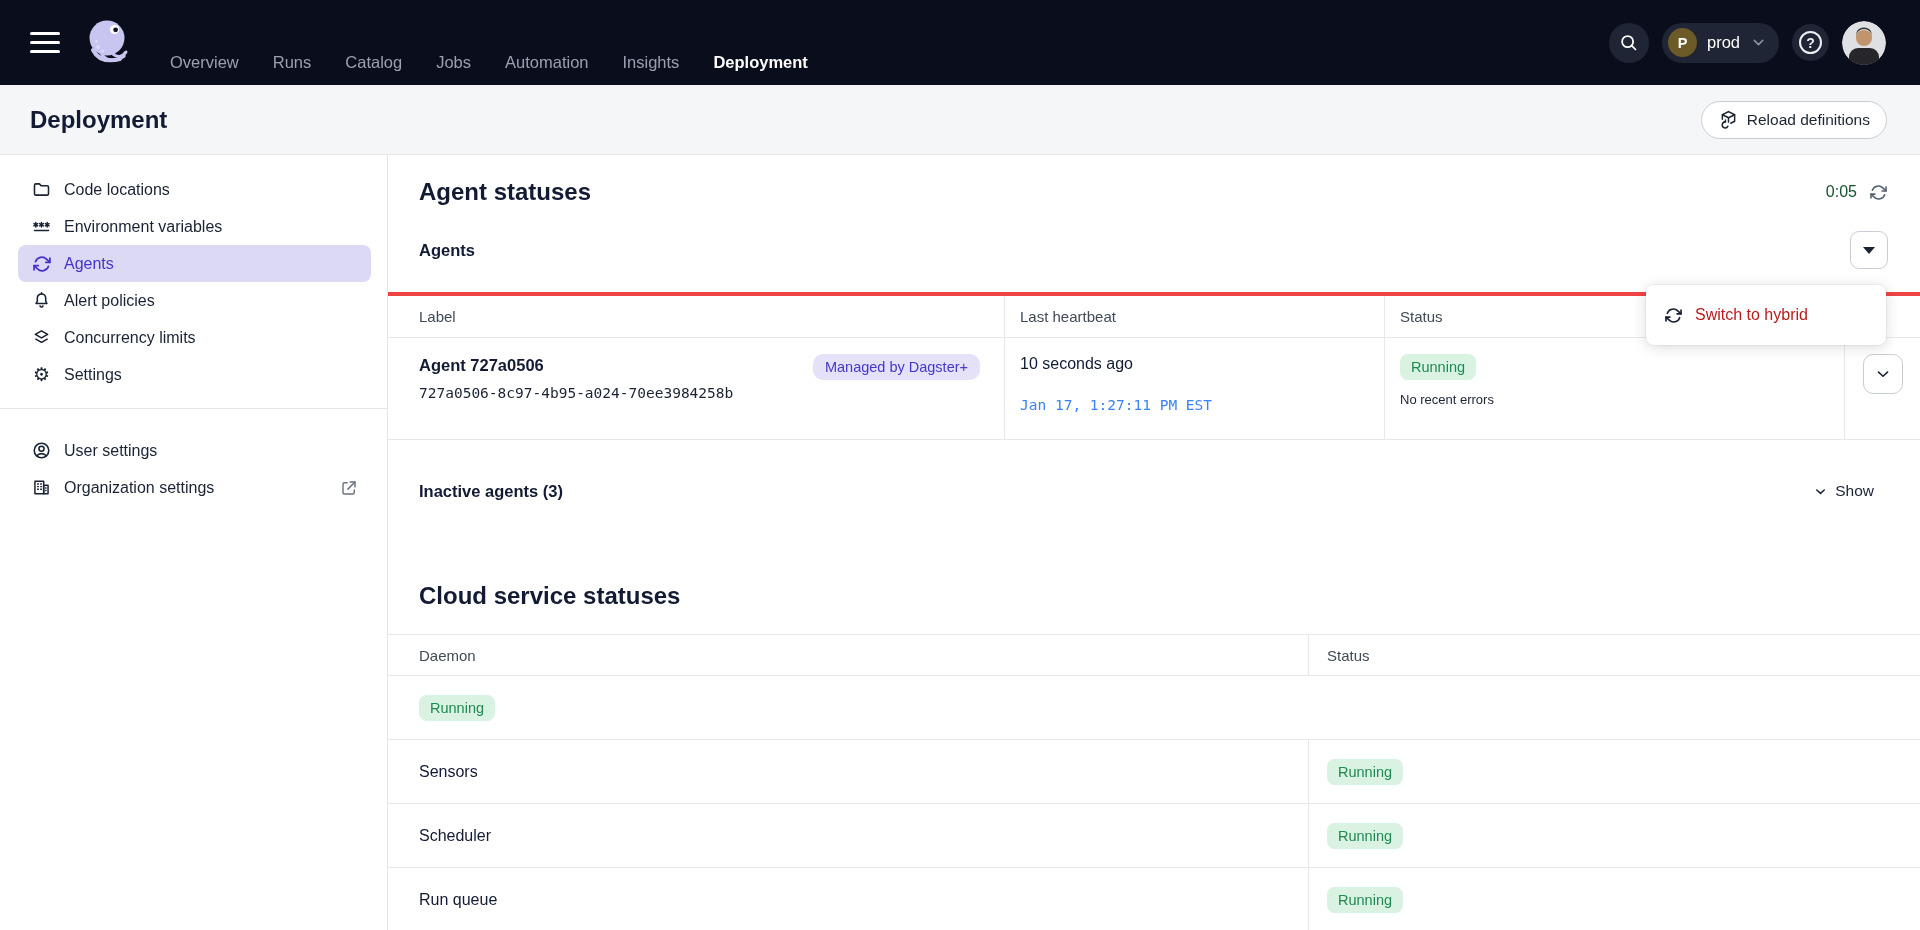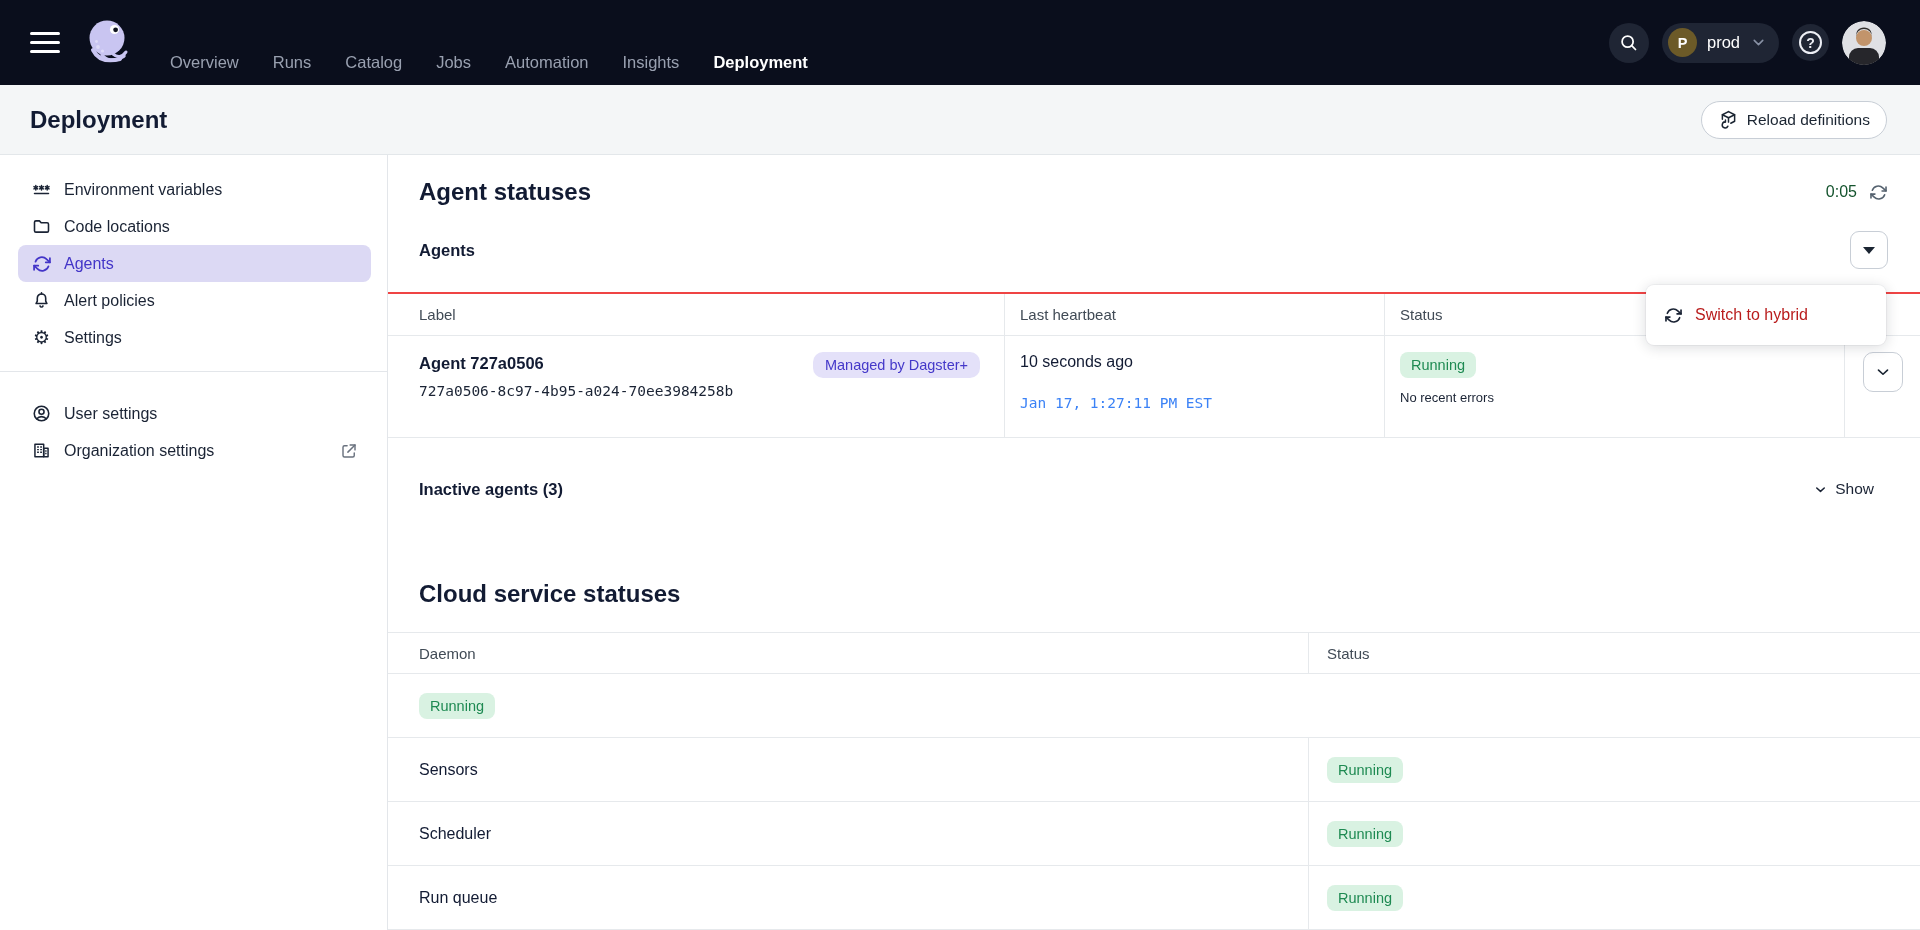--- a/index.html
+++ b/index.html
@@ -82,21 +82,21 @@
 
   .subhead-row { display:flex; align-items:center; justify-content:space-between; margin-top:24px; padding:0 32px 0 31px; height:38px; }
   .h-sub { font-size:16.5px; font-weight:700; color:#121B33; }
   .square-btn {
     width:38px; height:38px; border:1px solid #C8CED6; border-radius:9px; background:#fff;
     cursor:pointer; display:flex; align-items:center; justify-content:center; color:#1B2532;
   }
   .tri-down { width:0; height:0; border-left:6px solid transparent; border-right:6px solid transparent; border-top:7px solid #1B2532; }
 
   
-  .agents-table { margin-top:23px; border-top:2px solid #ef4444; border-bottom:1px solid #E6E9EC; }
+  .agents-table { margin-top:23px; border-top:4px solid #ef4444; border-bottom:1px solid #E6E9EC; }
   .at-header, .at-row { display:grid; grid-template-columns:616px 380px 460px 1fr; }
   .at-header { height:42px; border-bottom:1px solid #E6E9EC; }
   .at-header > div { display:flex; align-items:center; font-size:15px; color:#414B56; padding-left:15px; }
   .at-header > div:first-child { padding-left:31px; }
   .at-header > div + div, .at-row > div + div { border-left:1px solid #E6E9EC; }
   .at-row { height:101px; }
   .at-row > div { padding:16px 15px 0 15px; }
   .at-row > div:first-child { padding-left:31px; }
   .cell-label { display:flex; justify-content:space-between; align-items:flex-start; padding-right:24px !important; }
   .agent-name { font-size:16.5px; font-weight:700; color:#121B33; line-height:22px; }
@@ -235,39 +235,39 @@
     <span>Reload definitions</span>
   </button>
 </div>
 
 <div class="body-wrap">
 
   <aside class="sidebar">
 
     <div class="side-item">
       <span class="sicon">
+        <svg viewBox="0 0 24 24" width="21" height="21" stroke="currentColor" stroke-width="1.8" fill="none" stroke-linejoin="round">
+          <path d="M4 7.2c0-.9.7-1.6 1.6-1.6h4l2 2.1h6.8c.9 0 1.6.7 1.6 1.6v7.5c0 .9-.7 1.6-1.6 1.6H5.6c-.9 0-1.6-.7-1.6-1.6V7.2z"></path>
+        </svg>
+      </span>
+      <span>Code locations</span>
+    </div>
+
+    <div class="side-item">
+      <span class="sicon">
         <svg viewBox="0 0 24 24" width="21" height="21" stroke="currentColor" stroke-width="1.7" fill="none" stroke-linecap="round">
           <path d="M5.5 7.5v5M3.4 8.7l4.2 2.6M7.6 8.7l-4.2 2.6"></path>
           <path d="M12 7.5v5M9.9 8.7l4.2 2.6M14.1 8.7l-4.2 2.6"></path>
           <path d="M18.5 7.5v5M16.4 8.7l4.2 2.6M20.6 8.7l-4.2 2.6"></path>
           <path d="M4 16.5h16"></path>
         </svg>
       </span>
       <span>Environment variables</span>
     </div>
 
-    <div class="side-item">
-      <span class="sicon">
-        <svg viewBox="0 0 24 24" width="21" height="21" stroke="currentColor" stroke-width="1.8" fill="none" stroke-linejoin="round">
-          <path d="M4 7.2c0-.9.7-1.6 1.6-1.6h4l2 2.1h6.8c.9 0 1.6.7 1.6 1.6v7.5c0 .9-.7 1.6-1.6 1.6H5.6c-.9 0-1.6-.7-1.6-1.6V7.2z"></path>
-        </svg>
-      </span>
-      <span>Code locations</span>
-    </div>
-
     <div class="side-item selected">
       <span class="sicon">
         <svg viewBox="0 0 24 24" width="20" height="20" stroke="currentColor" stroke-width="2.1" fill="none" stroke-linecap="round" stroke-linejoin="round">
           <polyline points="21.5 5 21.5 10 16.5 10"></polyline>
           <polyline points="2.5 19 2.5 14 7.5 14"></polyline>
           <path d="M4.2 9.2a8 8 0 0 1 13.2-3l4.1 3.8"></path>
           <path d="M2.5 14l4.1 3.8a8 8 0 0 0 13.2-3"></path>
         </svg>
       </span>
       <span>Agents</span>
@@ -277,20 +277,29 @@
       <span class="sicon">
         <svg viewBox="0 0 24 24" width="21" height="21" stroke="currentColor" stroke-width="1.8" fill="none" stroke-linecap="round" stroke-linejoin="round">
           <path d="M12 4.5a4.8 4.8 0 0 0-4.8 4.8v3.4L5.8 15.5h12.4l-1.4-2.8V9.3A4.8 4.8 0 0 0 12 4.5z"></path>
           <path d="M12 3.2v1.3"></path>
           <path d="M10.3 18.2a1.8 1.8 0 0 0 3.4 0"></path>
         </svg>
       </span>
       <span>Alert policies</span>
     </div>
 
+    <div class="side-item">
+      <span class="sicon">
+        <svg viewBox="0 0 24 24" width="21" height="21" stroke="currentColor" stroke-width="1.8" fill="none" stroke-linejoin="round">
+          <path d="M12 4.5l7 4-7 4-7-4z"></path>
+          <path d="M5 13.5l7 4 7-4"></path>
+        </svg>
+      </span>
+      <span>Concurrency limits</span>
+    </div>
 
     <div class="side-item">
       <span class="sicon gear-glyph">⚙</span>
       <span>Settings</span>
     </div>
 
     <div class="side-divider"></div>
 
     <div class="side-item">
       <span class="sicon">

